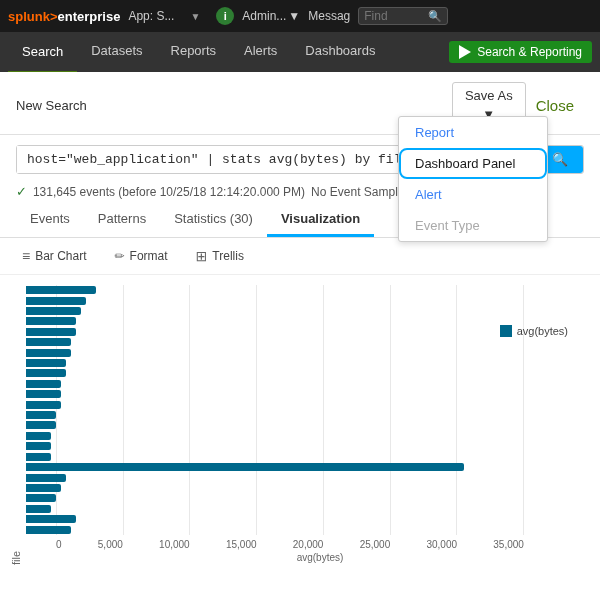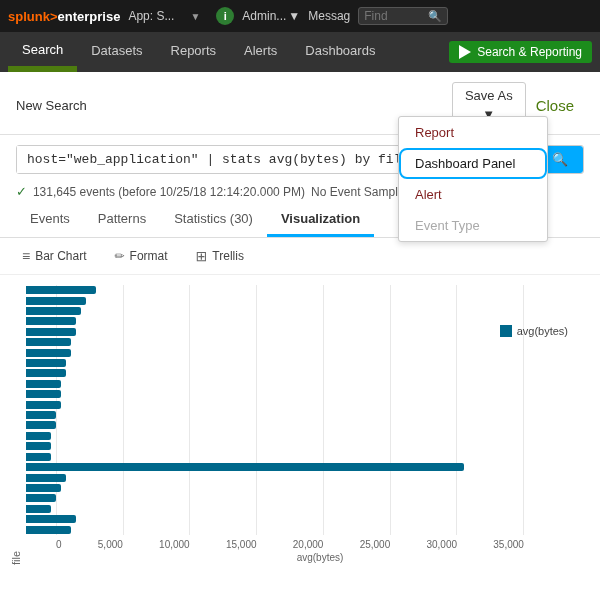--- a/index.html
+++ b/index.html
@@ -85,21 +85,21 @@
       color: #ccc;
       font-size: 13px;
       padding: 0 14px;
       display: flex;
       align-items: center;
       cursor: pointer;
       border-bottom: 3px solid transparent;
     }
     .sec-nav-item.active {
       color: #fff;
-      border-bottom: 6px solid #4d7c0f;
+      border-bottom: 1px solid #4d7c0f;
     }
     .sec-nav-right {
       margin-left: auto;
       display: flex;
       align-items: center;
       gap: 8px;
     }
     .search-reporting-btn {
       background: #1c8c1c;
       color: #fff;
@@ -164,21 +164,21 @@
       background: #fff;
       border: 1px solid #ccc;
       border-radius: 3px;
       z-index: 100;
       min-width: 150px;
       box-shadow: 0 2px 6px rgba(0,0,0,0.15);
     }
     .dropdown-item {
       padding: 8px 16px;
       font-size: 13px;
-      color: #7f1d1d;
+      color: #3b82f6;
       cursor: pointer;
     }
     .dropdown-item.highlighted {
       border: 2px solid #00aaff;
       border-radius: 8px;
       padding: 6px 14px;
       color: #1a1a1a;
       font-weight: normal;
     }
     .dropdown-item.disabled {

